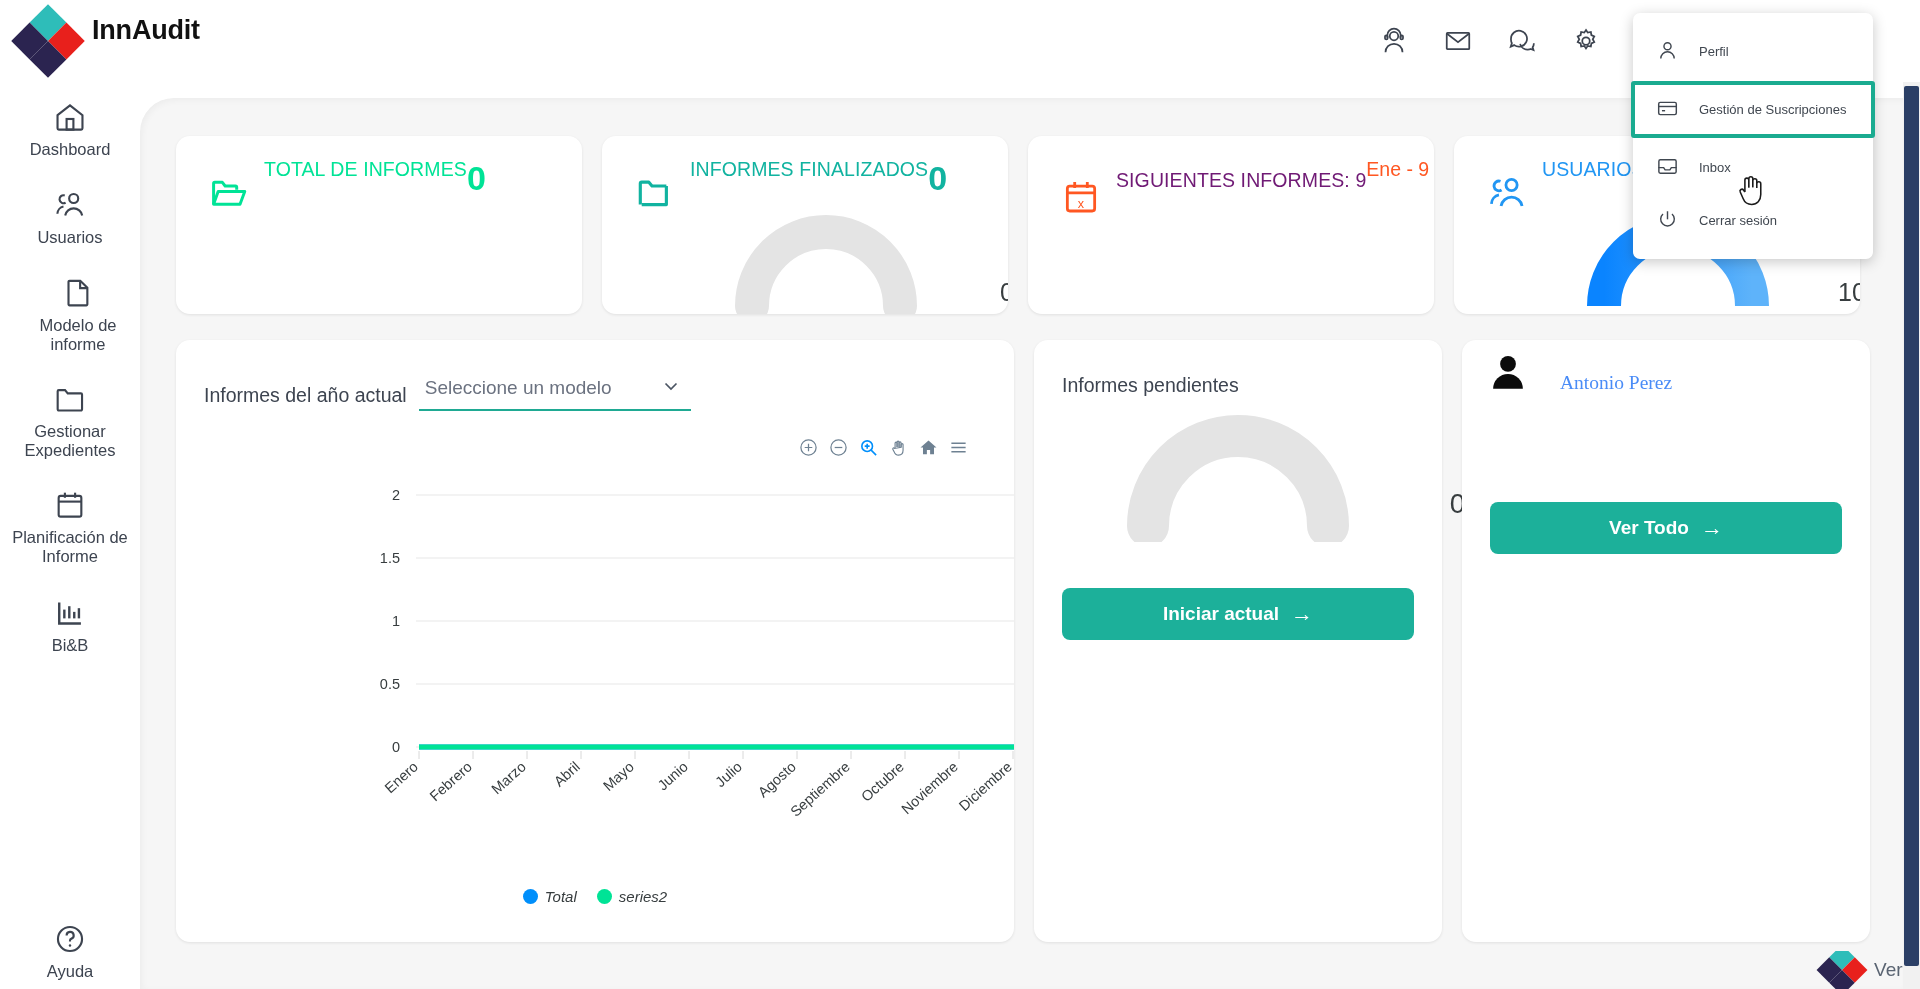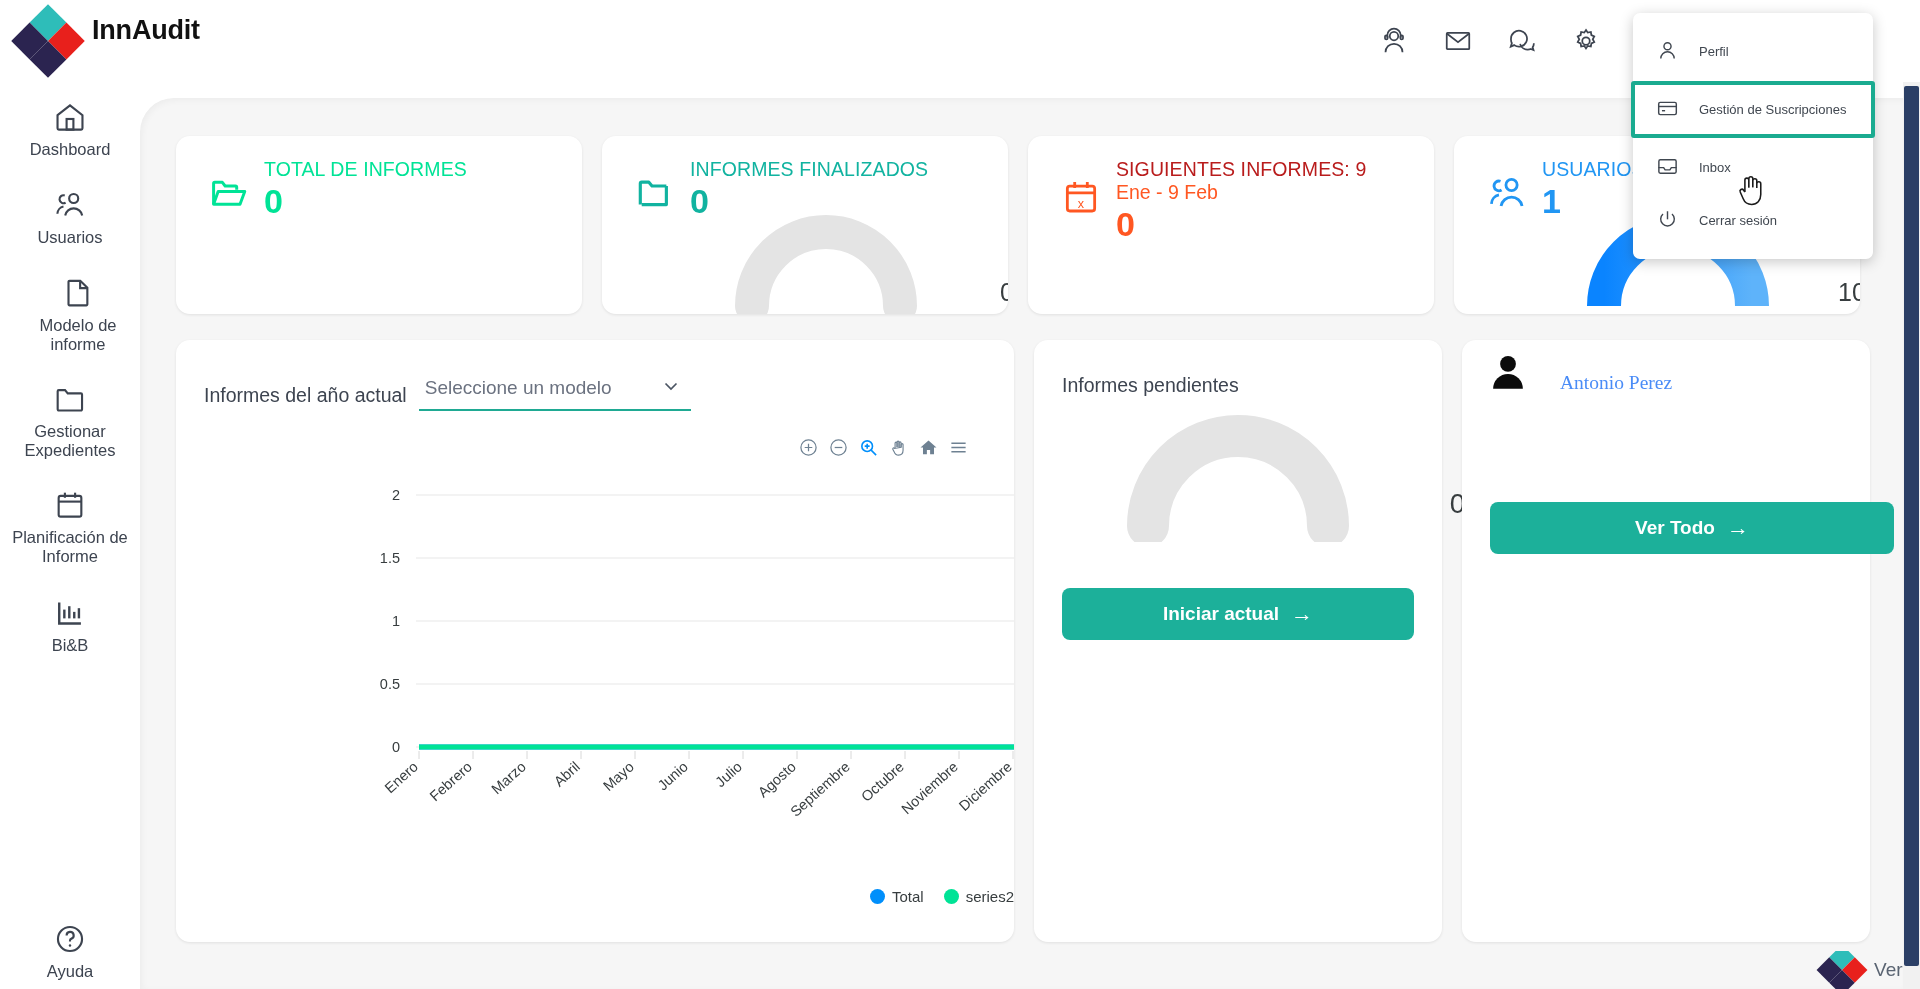--- a/index.html
+++ b/index.html
@@ -53,21 +53,21 @@
     box-shadow: inset 2px 2px 7px rgba(0,0,0,0.045);
   }
 
   .cards-row { position:absolute; left: 36px; top: 38px; display:flex; gap: 20px; }
   .stat-card {
     width: 406px; height: 178px; background:#fff; border-radius: 14px;
     box-shadow: 0 1px 3px rgba(0,0,0,0.09); position:relative; overflow:hidden;
   }
   .stat-inner { display:flex; align-items:flex-start; gap:12px; padding: 22px 0 0 30px; }
   .stat-ico { width: 46px; flex: 0 0 46px; display:flex; align-items:center; justify-content:center; padding-top: 14px;}
-  .stat-texts { display:flex; flex-direction:column; }
+  .stat-texts { display:flex; flex-direction:row; }
   .stat-title { font-size: 19.5px; letter-spacing:0.1px; white-space:nowrap; }
   .stat-title2 { font-size: 19.5px; white-space:nowrap; }
   .stat-value { font-size: 34px; font-weight: bold; line-height: 40px; }
 
   
   .gauge { position:absolute; }
   .gauge .gtext {
     position:absolute; width:100%; text-align:center; font-size:25px; color:#373d3f;
     font-family:"Liberation Sans", sans-serif;
   }
@@ -85,33 +85,33 @@
     width: 272px; border-bottom: 2px solid #1faa93; display:flex; align-items:center;
     justify-content:space-between; padding: 0 8px 7px 6px; cursor:pointer;
   }
   .select-val { font-size: 19px; color:#6b7280; }
   .chevron { color:#4b5563; }
 
   .apex-toolbar { position:absolute; right: 46px; top: 98px; display:flex; gap: 11px; align-items:center; }
   .apex-toolbar span { cursor:pointer; display:flex; }
 
   .chart-area { position:absolute; left: 0; top: 118px; width: 838px; height: 420px; }
-  .legend { position:absolute; left:0; top: 548px; width:838px; display:flex; justify-content:flex-end; gap: 20px; }
+  .legend { position:absolute; left:0; top: 548px; width:838px; display:flex; justify-content:center; gap: 20px; font-style: italic; }
   .legend-item { display:flex; align-items:center; gap: 7px; cursor:pointer; }
   .legend-dot { width:15px; height:15px; border-radius:50%; display:block; }
   .legend-txt { font-size: 15px; color:#373d3f; }
 
   .panel-title { font-size: 19.5px; color:#3d4450; padding: 34px 0 0 28px; }
   .btn-teal {
     background:#1cb09a; color:#fff; border:none; border-radius: 8px;
     font-size: 19px; font-weight:bold; cursor:pointer;
     display:flex; align-items:center; justify-content:center; gap: 12px;
   }
   .btn-iniciar { position:absolute; left: 28px; top: 248px; width: 352px; height: 52px; }
-  .btn-vertodo { position:absolute; left: 28px; top: 162px; width: 404px; height: 52px; }
+  .btn-vertodo { position:absolute; left: 28px; top: 162px; width: 352px; height: 52px; }
 
   .user-row { display:flex; align-items:flex-end; gap: 30px; padding: 10px 0 0 24px; font-family: Liberation Serif, serif; }
   .avatar { width: 44px; height: 44px; position:relative; }
   .user-name { font-size: 19.5px; color:#4a8cf7; cursor:pointer; }
 
   
   .dropdown {
     position:absolute; right: 47px; top: 13px; width: 240px; background:#fff;
     border-radius: 7px; box-shadow: 0 3px 14px rgba(0,0,0,0.22); z-index: 60; padding: 12px 0 12px 0;
   }
@@ -322,21 +322,21 @@
           <span class="stat-ico" style="padding-top:18px;">
             <svg width="42" height="42" viewBox="0 0 24 24" fill="none" stroke="#ff5722" stroke-width="1.6">
               <rect x="4.2" y="5.8" width="15.6" height="14.2" rx="1.4"></rect>
               <path d="M4.2 9.6h15.6"></path>
                 <path d="M8.4 3.4v3.4"></path>
                 <path d="M15.6 3.4v3.4"></path>
               <text x="12" y="18.1" font-size="7.2" fill="#ff5722" stroke="none" text-anchor="middle" font-family="Liberation Sans">x</text>
             </svg>
           </span>
           <span class="stat-texts">
-            <span class="stat-title" style="color:#b91c1c;">SIGUIENTES INFORMES: 9</span>
+            <span class="stat-title" style="color:#701a75;margin-top:11px;">SIGUIENTES INFORMES: 9</span>
             <span class="stat-title2" style="color:#ff5722;">Ene - 9 Feb</span>
             <span class="stat-value" style="color:#ff5722;">0</span>
           </span>
         </div>
       </div>
 
       <div class="stat-card">
         <div class="stat-inner">
           <span class="stat-ico">
             <svg width="42" height="42" viewBox="0 0 24 24" fill="none" stroke="#2196f3" stroke-width="1.6">

